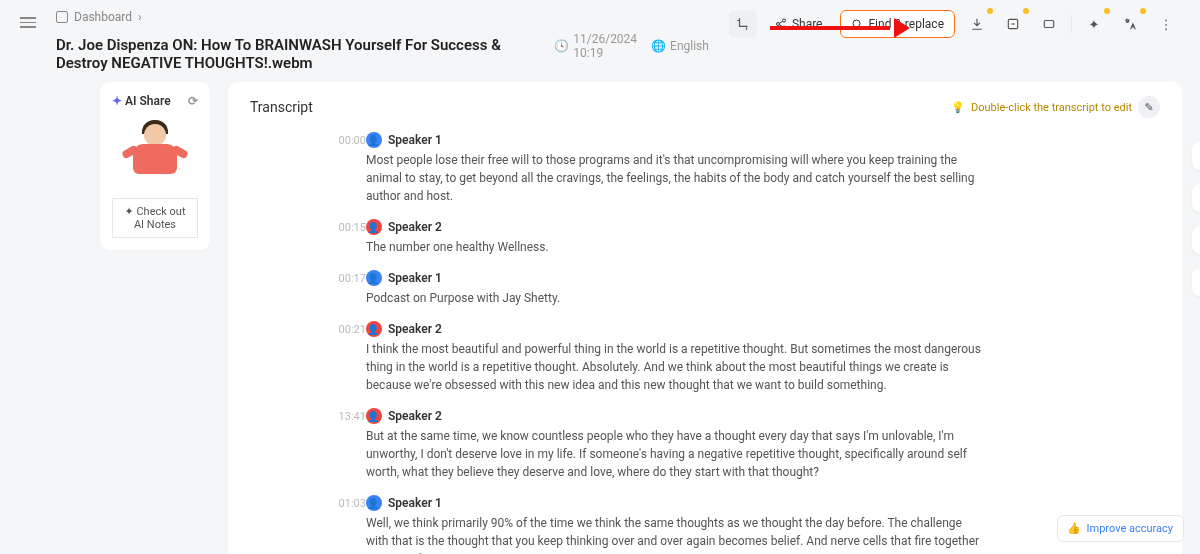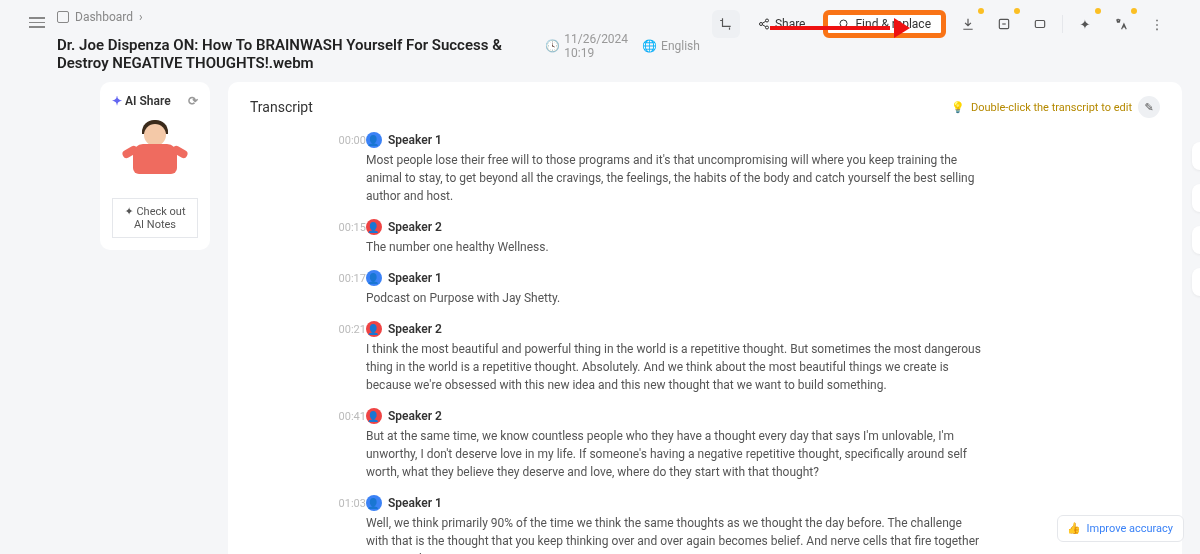--- a/index.html
+++ b/index.html
@@ -1,29 +1,29 @@
 <!DOCTYPE html>
 <html><head>
 <meta charset="utf-8">
 <style>
   * { box-sizing: border-box; margin: 0; padding: 0; }
   body { font-family: -apple-system, BlinkMacSystemFont, "Segoe UI", Roboto, sans-serif; background: #f5f6f8; color: #333; font-size: 13px; }
-  .topbar { display: flex; align-items: flex-start; padding: 10px 29px; gap: 12px; }
+  .topbar { display: flex; align-items: flex-start; padding: 10px 20px; gap: 20px; }
   .hamburger { width: 16px; margin-top: 4px; cursor: pointer; }
   .hamburger span { display:block; height:1.5px; background:#888; margin:3px 0; }
   .top-left { flex: 1; }
   .breadcrumb { display:flex; align-items:center; gap:6px; color:#888; font-size:12px; margin-bottom:4px;}
   .breadcrumb .dash-icon { width:12px;height:12px;border:1.5px solid #888;border-radius:2px;display:inline-block;}
   .title { font-size:15px; font-weight:600; color:#222; }
   .meta { display:flex; align-items:center; gap:14px; color:#999; font-size:12px; margin-left:18px; margin-top:4px;}
   .meta-item { display:flex; align-items:center; gap:4px;}
   .top-right { display:flex; align-items:center; gap:8px; }
   .icon-btn { width:28px;height:28px;border-radius:6px;display:flex;align-items:center;justify-content:center;cursor:pointer;color:#555;}
   .icon-btn.box { background:#eef0f3; }
-  .pill-btn { height:28px;padding:0 10px;border-radius:6px;background:#fff;border:5px solid #f97316;display:flex;align-items:center;gap:5px;font-size:12px;cursor:pointer;color:#333;}
+  .pill-btn { height:28px;padding:0 10px;border-radius:6px;background:#fff;border:1px solid #f97316;display:flex;align-items:center;gap:5px;font-size:12px;cursor:pointer;color:#333;}
   .pill-btn.light { background:transparent; border:none;}
   .dot-badge { position:relative;}
   .dot-badge::after{content:"";position:absolute;top:-2px;right:-2px;width:6px;height:6px;background:#fbbf24;border-radius:50%;}
   .arrow { position:absolute; top:18px; left:770px; width:140px; height:20px; pointer-events:none;}
   .arrow-line{position:absolute;top:8px;left:0;width:120px;height:4px;background:#e11;}
   .arrow-head{position:absolute;top:0;right:0;width:0;height:0;border-top:10px solid transparent;border-bottom:10px solid transparent;border-left:16px solid #e11;}
   
   .main { display:flex; padding:0 18px 0 100px; gap:18px; align-items:flex-start;}
   .sidebar { width:110px; background:#fff; border-radius:10px; padding:12px; display:flex;flex-direction:column;align-items:center;gap:10px;}
   .ai-head { display:flex;align-items:center;justify-content:space-between;width:100%;font-size:12px;font-weight:600;}
@@ -186,21 +186,21 @@
           </div>
         </div>
         <div class="segment">
           <div class="ts">00:21</div>
   <div class="seg-body">
             <div class="speaker"><span class="avatar r">👤</span>Speaker 2</div>
   <div class="seg-text">I think the most beautiful and powerful thing in the world is a repetitive thought. But sometimes the most dangerous thing in the world is a repetitive thought. Absolutely. And we think about the most beautiful things we create is because we're obsessed with this new idea and this new thought that we want to build something.</div>
           </div>
         </div>
         <div class="segment">
-          <div class="ts">00:41</div>
+          <div class="ts">13:41</div>
   <div class="seg-body">
             <div class="speaker"><span class="avatar r">👤</span>Speaker 2</div>
   <div class="seg-text">But at the same time, we know countless people who they have a thought every day that says I'm unlovable, I'm unworthy, I don't deserve love in my life. If someone's having a negative repetitive thought, specifically around self worth, what they believe they deserve and love, where do they start with that thought?</div>
           </div>
         </div>
         <div class="segment">
           <div class="ts">01:03</div>
   <div class="seg-body">
             <div class="speaker"><span class="avatar b">👤</span>Speaker 1</div>
   <div class="seg-text">Well, we think primarily 90% of the time we think the same thoughts as we thought the day before. The challenge with that is the thought that you keep thinking over and over again becomes belief. And nerve cells that fire together wire together.</div>

